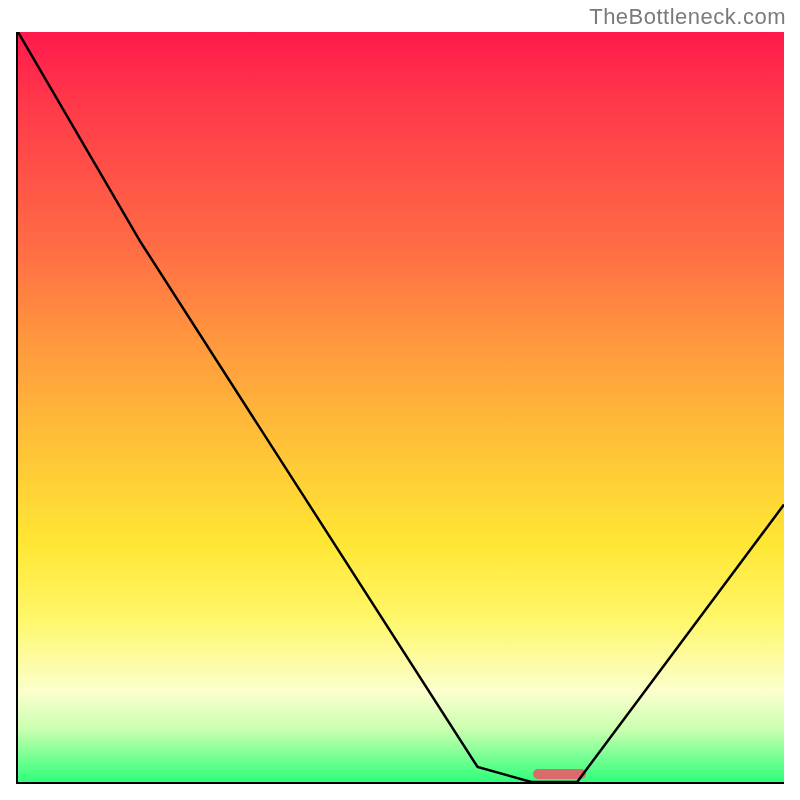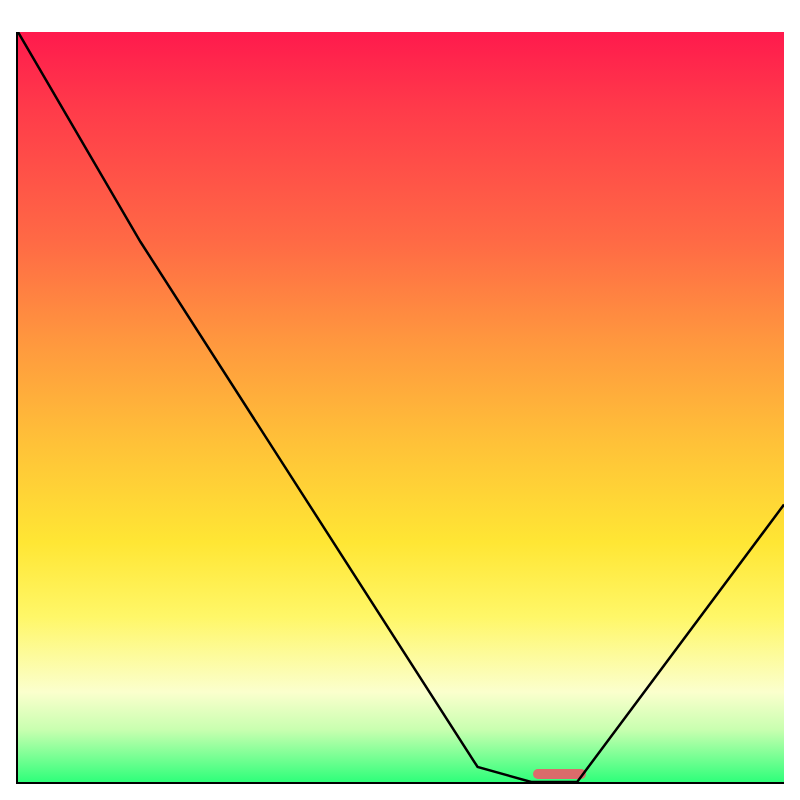--- a/index.html
+++ b/index.html
@@ -66,20 +66,21 @@
     font-size: 22px;
     letter-spacing: 0.5px;
     user-select: none;
   }
 </style>
 </head>
 <body>
 
 <div class="chart-wrap">
 
+  <div class="watermark">TheBottleneck.com</div>
 
   <div class="plot-area">
     <div class="gradient-bg"></div>
 
     <div class="bottom-pink-bar" id="optimum-marker" style="left: 514.56px; width: 53.76px;"></div>
 
     <svg class="curve" viewBox="0 0 768 752" preserveAspectRatio="none">
       <path id="curve-path" d="M0.0 0.0 L122.9 210.6 L460.8 737.0 L514.6 752.0 L560.6 752.0 L768.0 473.8" fill="none" stroke="#000" stroke-width="2.5"></path>
     </svg>
   </div>

